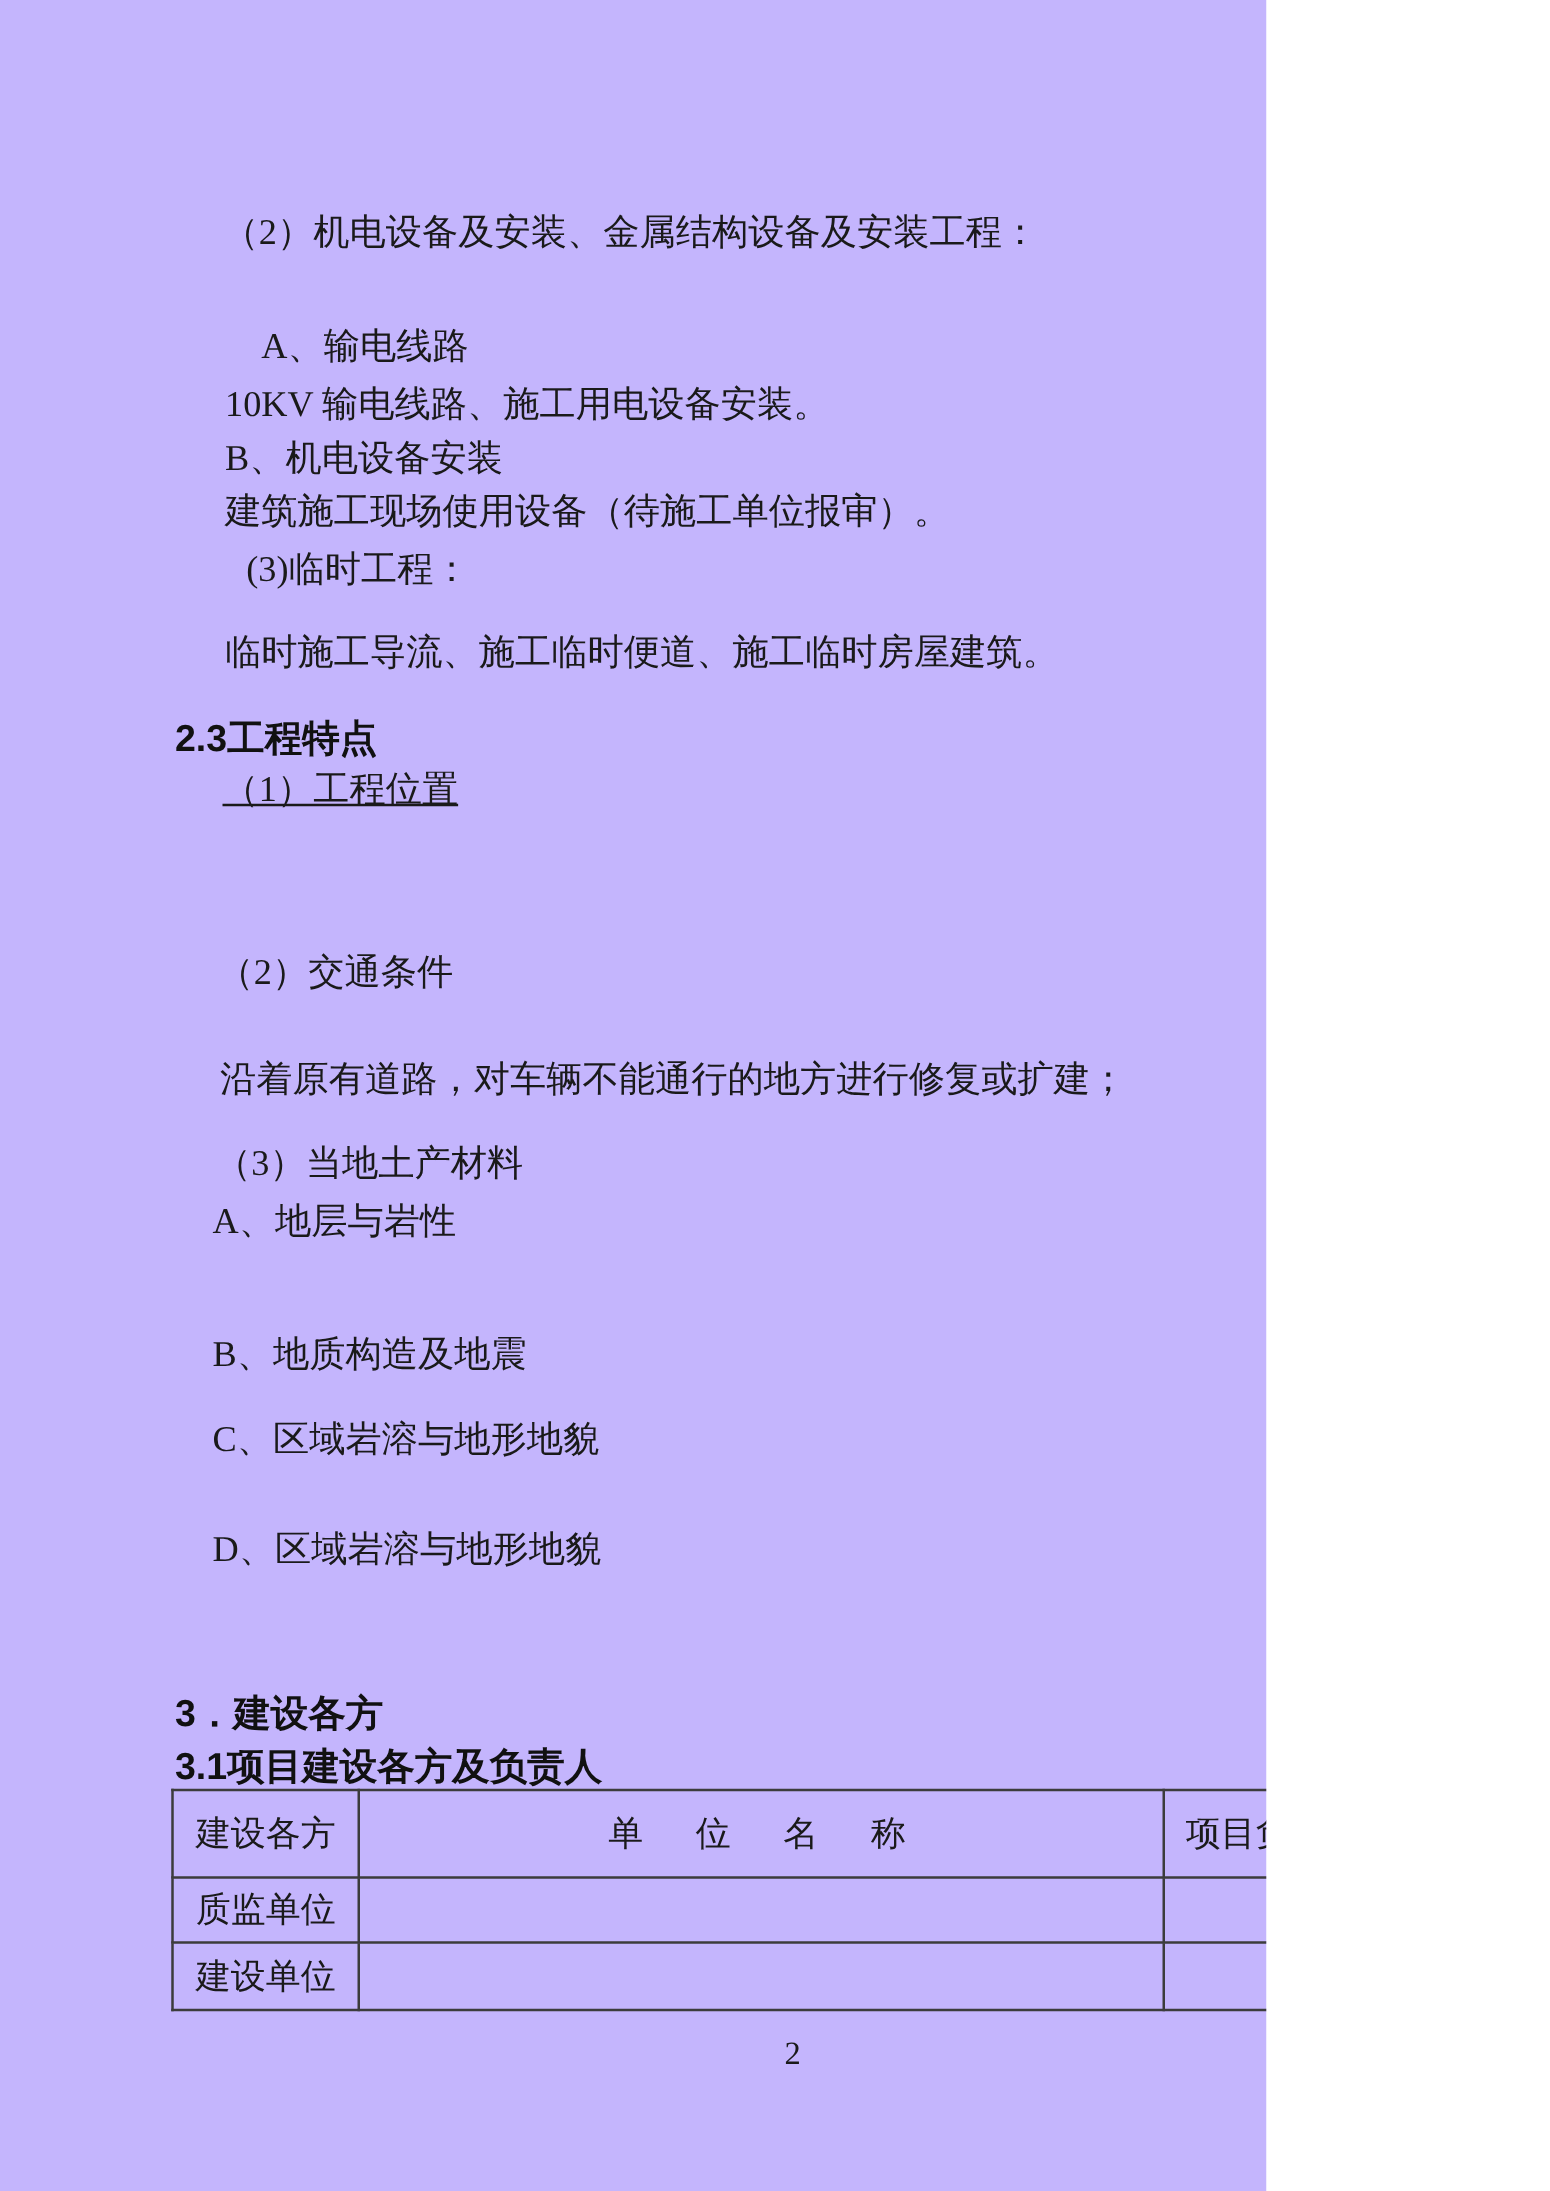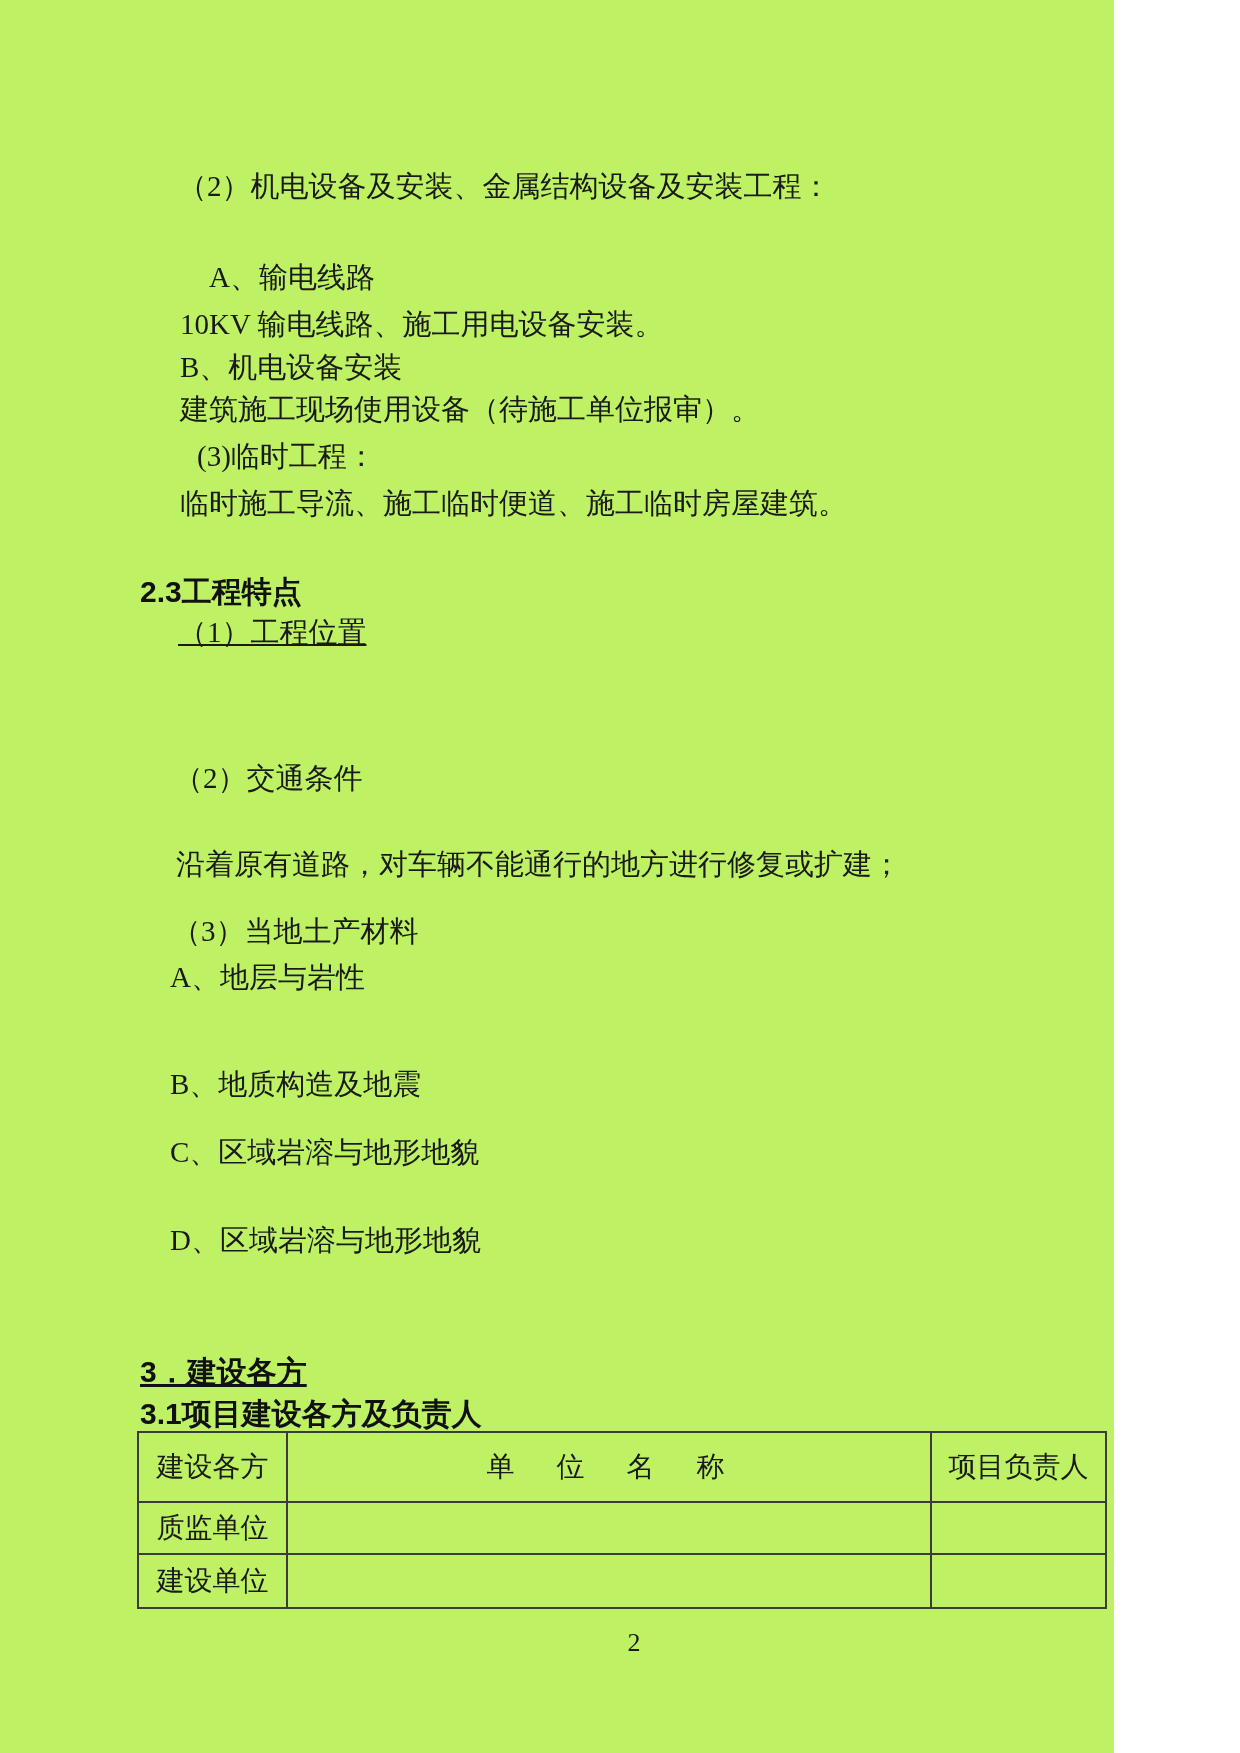--- a/index.html
+++ b/index.html
@@ -1,19 +1,19 @@
 <!DOCTYPE html>
 <html><head>
 <meta charset="utf-8">
 <style>
   html,body{margin:0;padding:0;background:#ffffff;}
   .page{
     position:relative;
-    width:1114px;height:1753px;
-    background:#bef264;
+    width:1013px;height:1753px;
+    background:#c4b5fd;
     overflow:hidden;
     color:#1a1a1a;
   }
   .line{
     position:absolute;
     font-family:"Liberation Serif","DejaVu Serif",serif;
     font-size:29px;
     line-height:1.25;
     white-space:pre;
     color:#1a1a1a;
@@ -65,34 +65,34 @@
 <body>
 
 <div class="page">
 
   <div class="line" style="top:168px;left:178px;">（2）机电设备及安装、金属结构设备及安装工程：</div>
   <div class="line" style="top:259px;left:190px;margin-left:19px;">A、输电线路</div>
   <div class="line" style="top:306px;left:180px;">10KV 输电线路、施工用电设备安装。</div>
   <div class="line" style="top:349px;left:180px;">B、机电设备安装</div>
   <div class="line" style="top:391px;left:180px;">建筑施工现场使用设备（待施工单位报审）。</div>
   <div class="line" style="top:438px;left:197px;">(3)临时工程：</div>
-  <div class="line" style="top:485px;left:180px;text-align:center;">临时施工导流、施工临时便道、施工临时房屋建筑。</div>
+  <div class="line" style="top:504px;left:180px;text-align:center;">临时施工导流、施工临时便道、施工临时房屋建筑。</div>
 
   <div class="heading" style="top:574px;left:140px;">2.3工程特点</div>
 
   <div class="line" style="top:614px;left:178px;text-decoration:underline;">（1）工程位置</div>
   <div class="line" style="top:760px;left:174px;">（2）交通条件</div>
   <div class="line" style="top:807px;left:176px;margin-top:39px;">沿着原有道路，对车辆不能通行的地方进行修复或扩建；</div>
   <div class="line" style="top:913px;left:172px;">（3）当地土产材料</div>
   <div class="line" style="top:959px;left:170px;">A、地层与岩性</div>
   <div class="line" style="top:1066px;left:170px;">B、地质构造及地震</div>
   <div class="line" style="top:1134px;left:170px;">C、区域岩溶与地形地貌</div>
   <div class="line" style="top:1222px;left:170px;">D、区域岩溶与地形地貌</div>
 
-  <div class="heading" style="top:1354px;left:140px;text-decoration:underline;">3．建设各方</div>
+  <div class="heading" style="top:1354px;left:140px;">3．建设各方</div>
   <div class="heading" style="top:1396px;left:140px;">3.1项目建设各方及负责人</div>
 
   <table class="parties">
     <colgroup>
       <col class="col-party">
       <col class="col-unit">
       <col class="col-leader">
     </colgroup>
     <tbody>
         <tr class="hdr">

